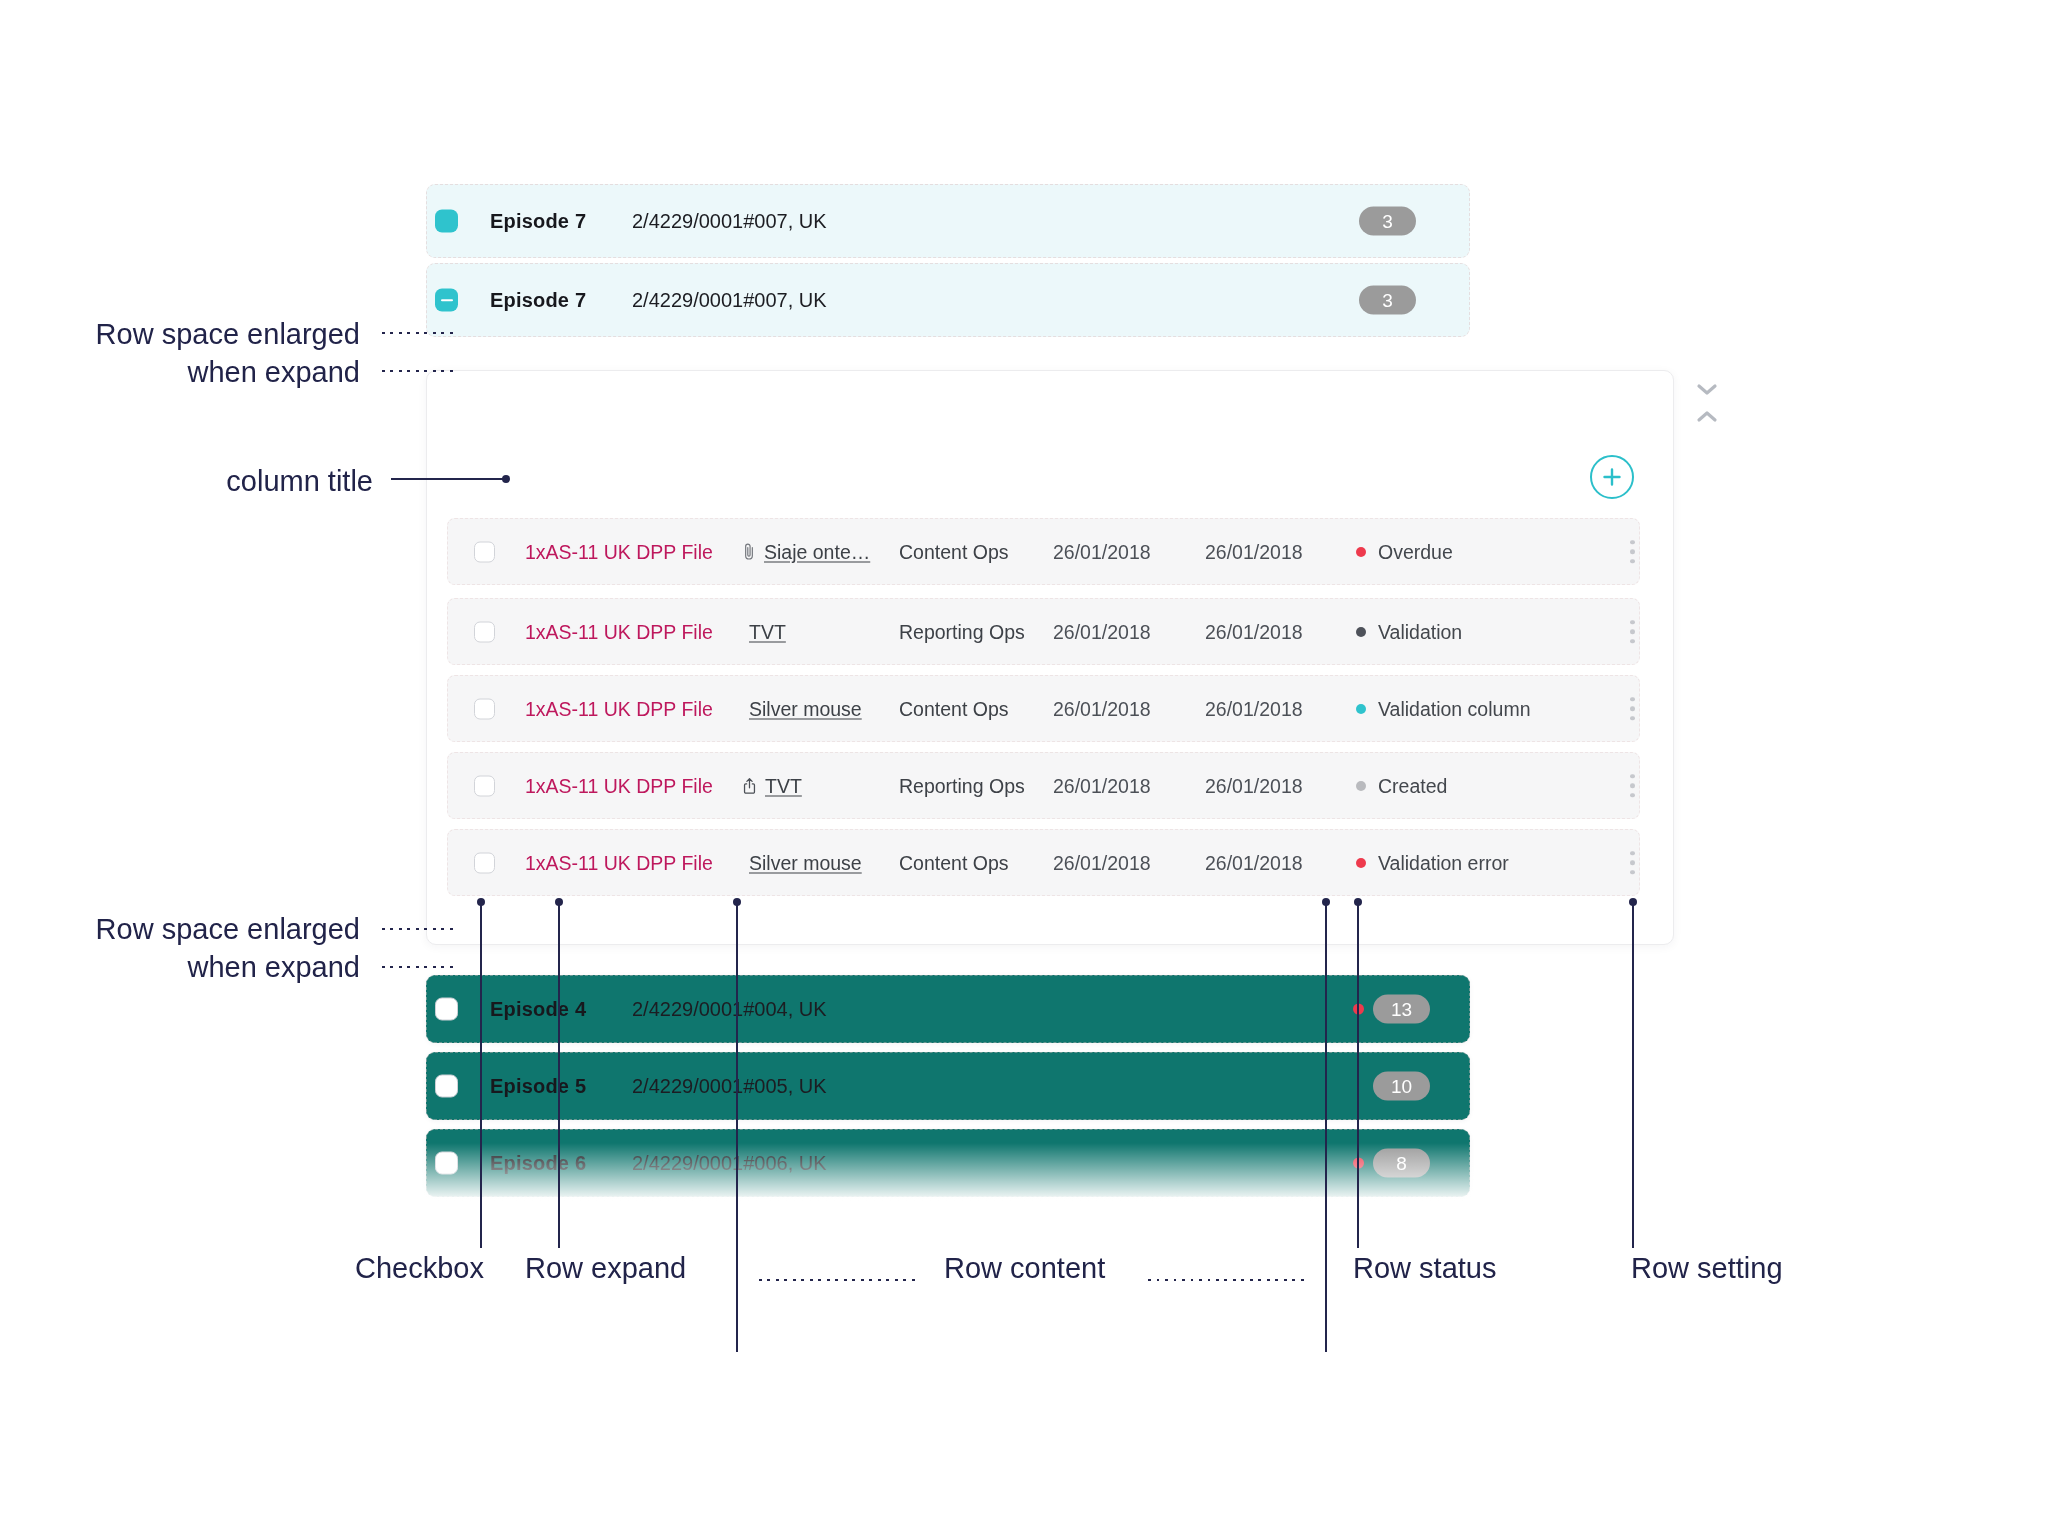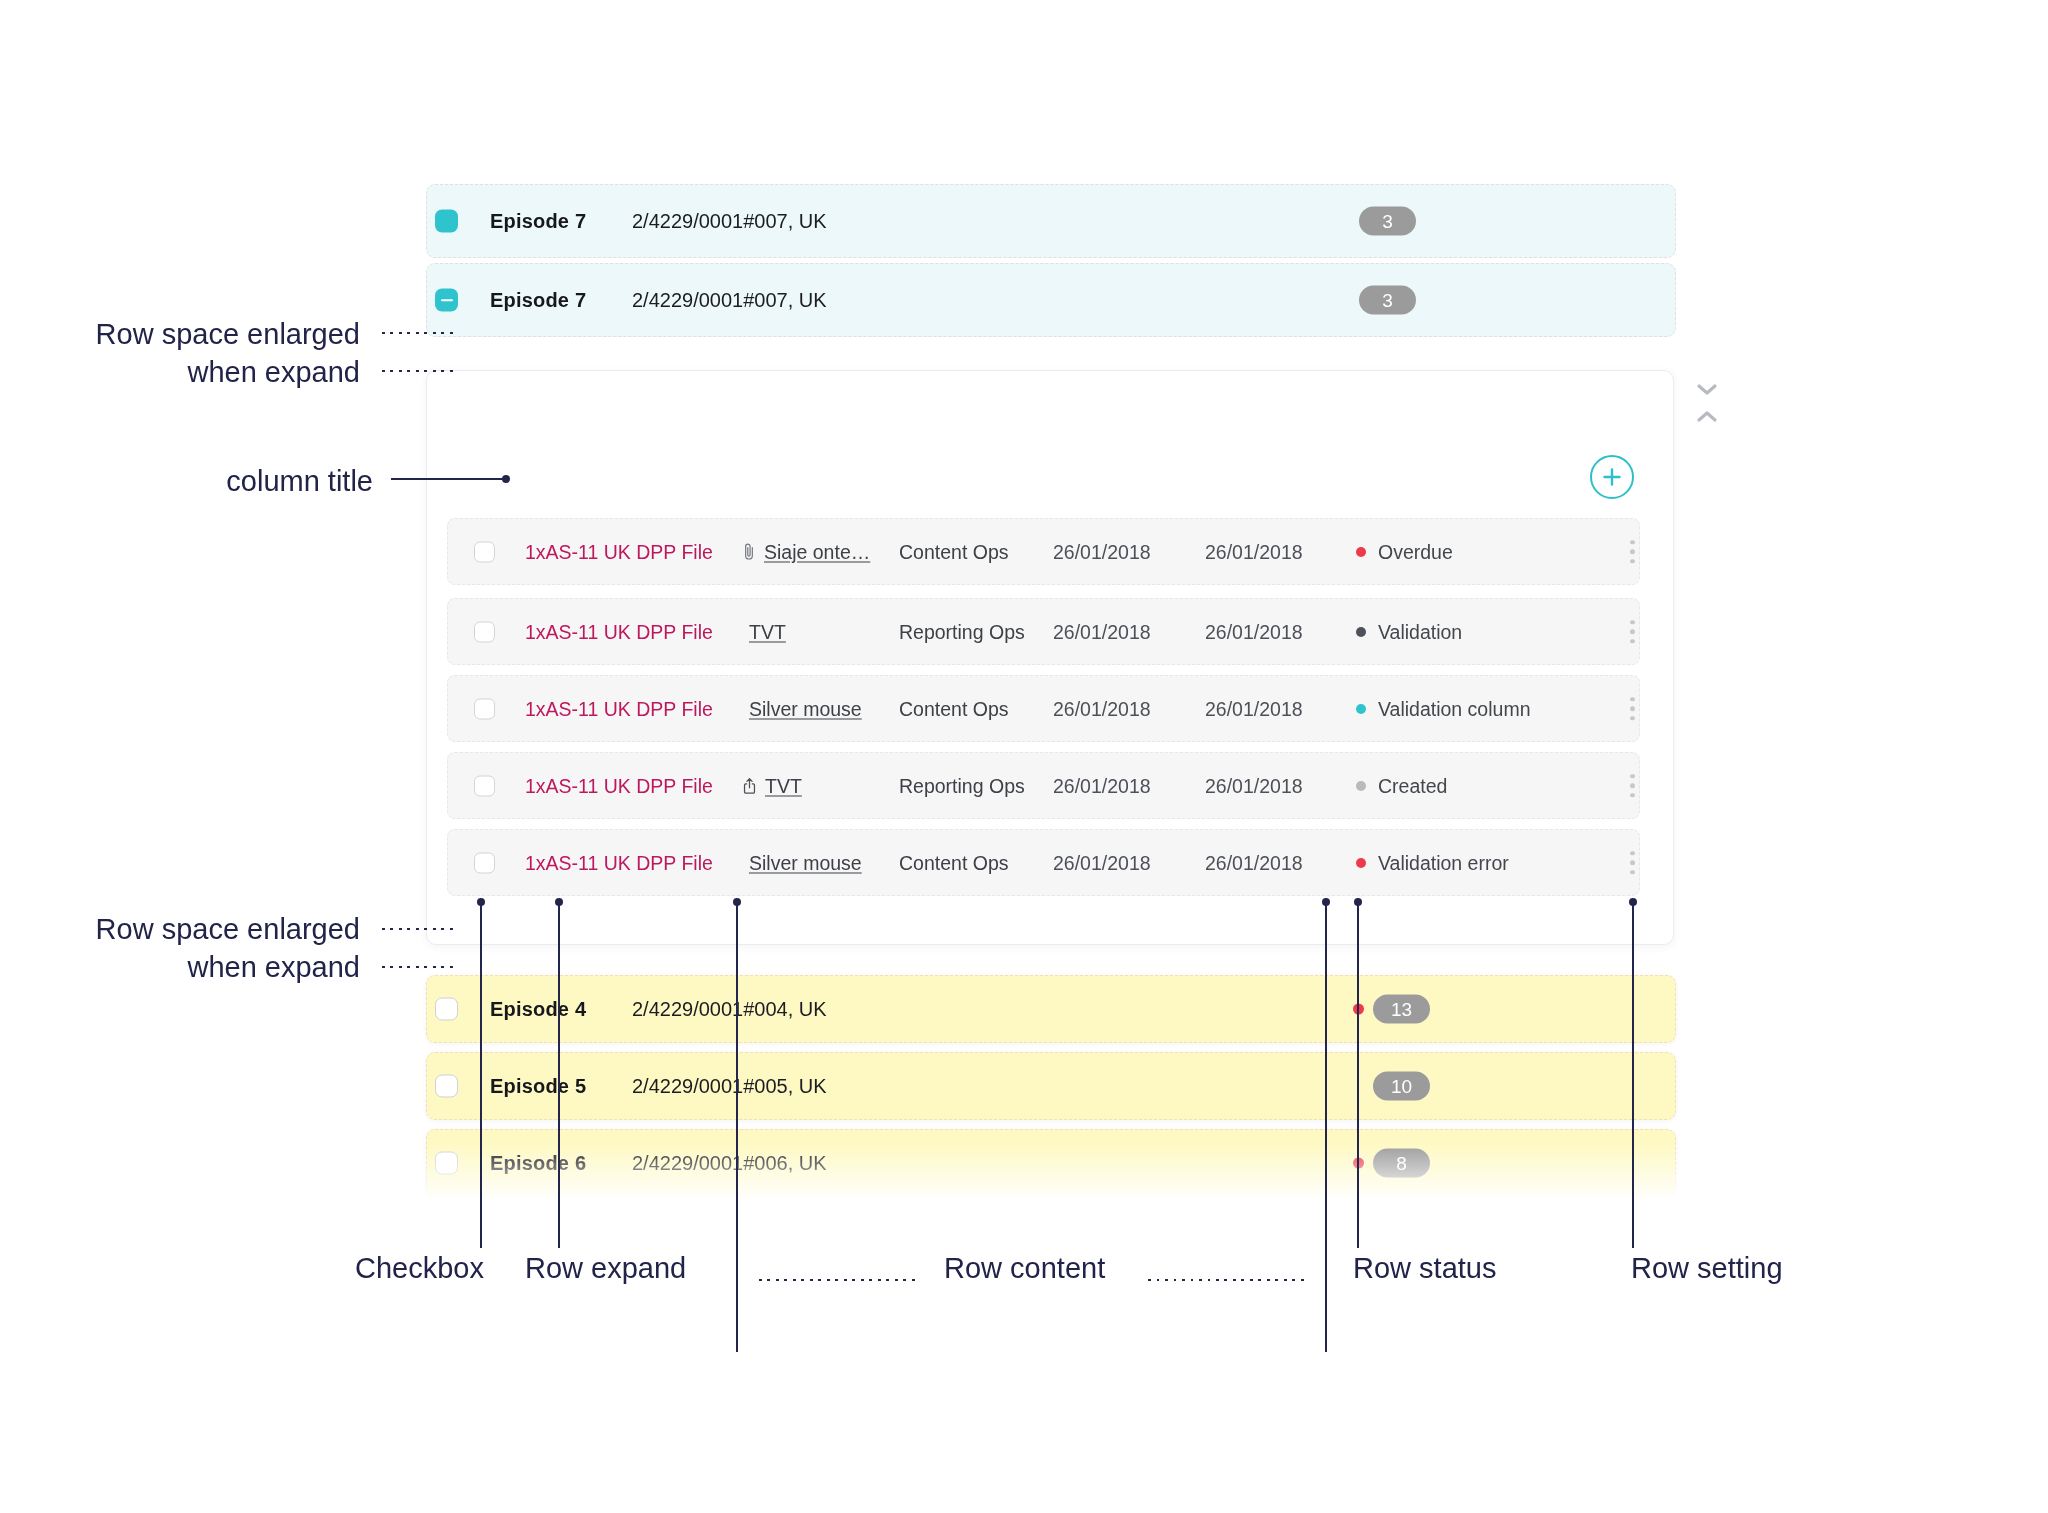--- a/index.html
+++ b/index.html
@@ -1,22 +1,22 @@
 <!DOCTYPE html>
 <html><head>
 <meta charset="utf-8">
 <style>
   * { margin:0; padding:0; box-sizing:border-box; }
   body { background:#fff; font-family:"Liberation Sans", sans-serif; }
   .canvas { position:relative; width:2048px; height:1513px; background:#fff; overflow:hidden; }
 
   
-  .ep-row { position:absolute; left:426px; width:1250px; height:74px; border-radius:9px; }
+  .ep-row { position:absolute; left:426px; width:1044px; height:74px; border-radius:9px; }
   .ep-row.cyan { background:#ecf8fa; border:1px dashed rgba(222,190,190,.45); }
-  .ep-row.white { height:68px; background:#fef9c3; border:1px dashed rgba(222,190,190,.45);
+  .ep-row.white { height:68px; background:#0f766e; border:1px dashed rgba(222,190,190,.45);
                   box-shadow:0 1px 5px rgba(40,40,60,.05); }
   .ep-title { position:absolute; left:63px; top:50%; transform:translateY(-50%);
               font-size:20px; font-weight:600; color:#17181d; letter-spacing:.2px; }
   .ep-content { position:absolute; left:205px; top:50%; transform:translateY(-50%);
                 font-size:20px; font-weight:500; color:#1c1d22; }
   .badge { position:absolute; top:50%; transform:translateY(-50%); min-width:57px; height:29px;
            background:#9b9b9b; border-radius:15px; color:#fff; font-size:19px;
            display:flex; align-items:center; justify-content:center; padding:0 10px; }
   .status-dot { position:absolute; top:50%; transform:translateY(-50%);
                 width:11px; height:11px; border-radius:50%; }

